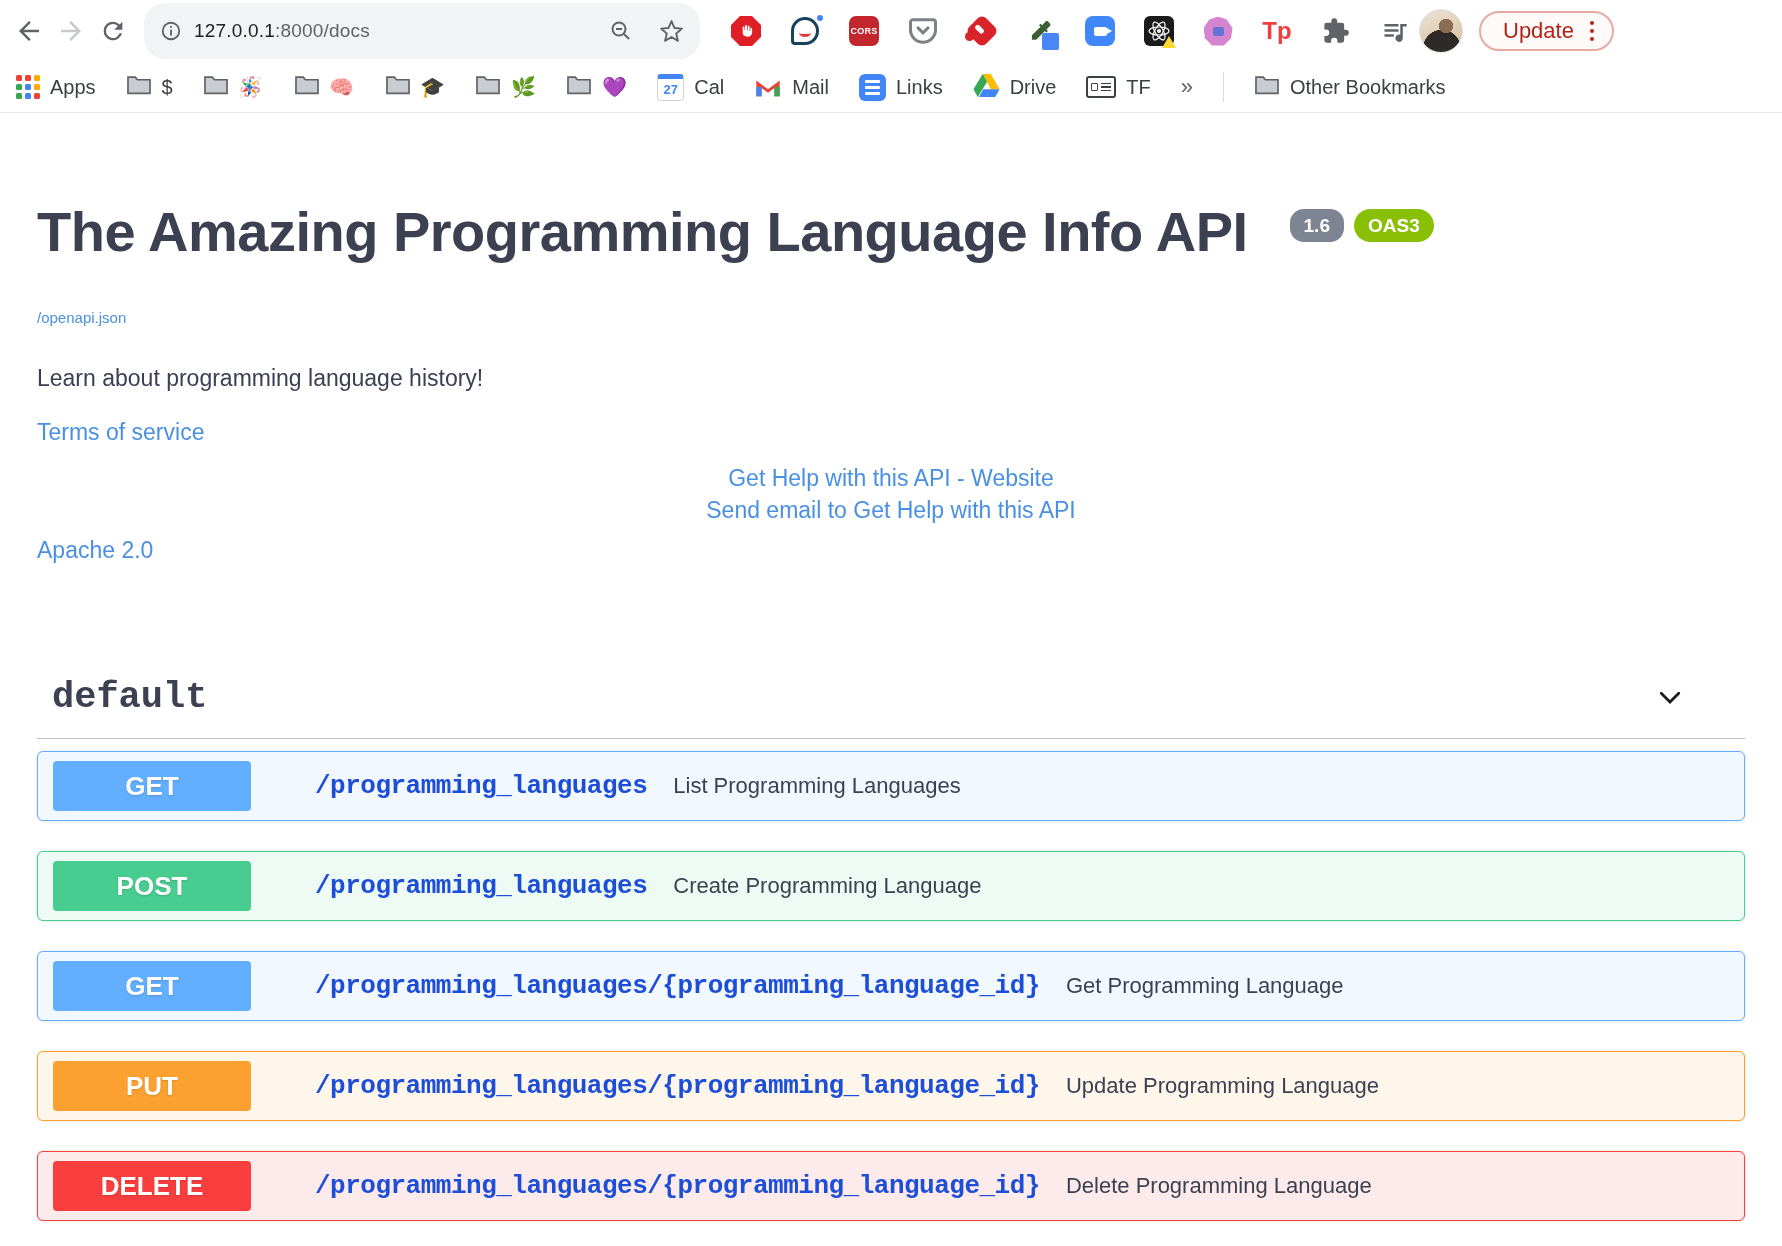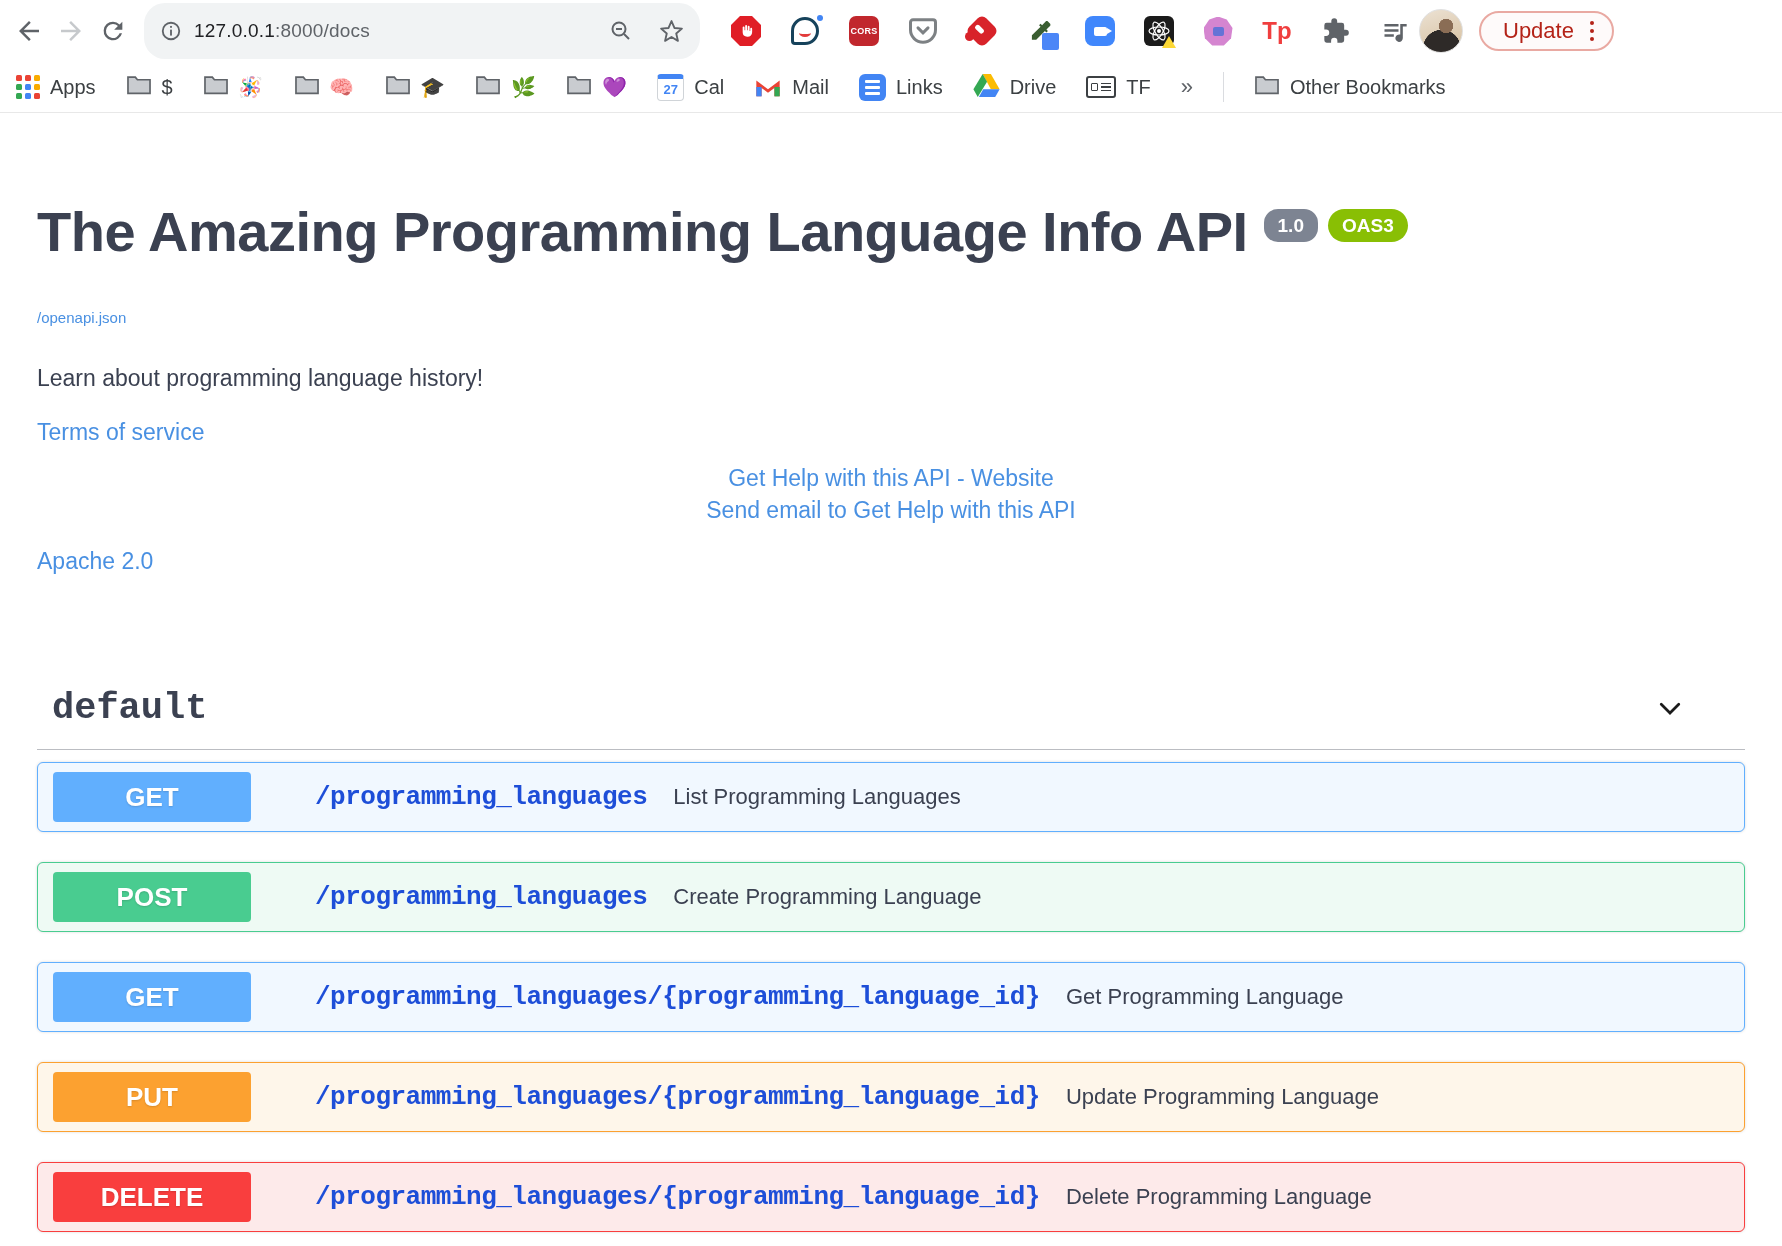--- a/index.html
+++ b/index.html
@@ -73,33 +73,33 @@
   .links-icon i:first-child { align-self:flex-start; margin-left:6px; }
   .tf-icon { width:30px; height:22px; border:2px solid #3c4043; border-radius:3px; display:flex; align-items:center; padding:0 3px; gap:3px; }
   .tf-icon .sq { width:7px; height:8px; border:1.5px solid #3c4043; border-radius:1px; }
   .tf-icon .lines { display:flex; flex-direction:column; gap:2px; flex:1; }
   .tf-icon .lines i { height:1.5px; background:#3c4043; }
   .chev2 { color:#5f6368; font-size:22px; }
   .bm-divider { width:1px; height:30px; background:#dadce0; }
 
   
   .content { padding:88px 37px 0 37px; }
-  .title-row { display:flex; align-items:flex-start; }
+  .title-row { display:flex; align-items:flex-start;gap:26px; }
   h1.api-title { font-size:56px; font-weight:bold; color:#3b4151; line-height:62px; letter-spacing:-.5px; }
   .badges { display:flex; gap:10px; margin-left:16px; margin-top:8px; }
   .badge { color:#fff; font-weight:bold; font-size:19px; padding:7px 14px; border-radius:18px; line-height:1; }
   .badge.version { background:#7d8492; border-radius:14px; }
   .badge.oas { background:#89bf04; }
   .openapi-link { display:inline-block; margin-top:46px; font-size:15px; color:#4990e2; text-decoration:none; }
   .desc { margin-top:38px; font-size:23px; color:#3b4151; }
   .link { color:#4990e2; font-size:23px; text-decoration:none; display:inline-block; }
   .tos { margin-top:27px; }
   .help-block { margin-top:16px; line-height:32px;text-align:center; }
   .help-block .link { display:block; }
-  .license { margin-top:22px; }
+  .license { margin-top:11px; }
 
   .section-header { margin-top:112px; display:flex; align-items:center; justify-content:space-between;
                     padding:0 58px 20px 15px; border-bottom:1px solid rgba(59,65,81,.35);font-family:Liberation Mono, monospace; }
   .section-title { font-size:37px; font-weight:bold; color:#3b4151; }
   .section-chevron { display:flex; align-items:center; justify-content:center; width:34px; height:34px; }
 
   .endpoints { margin-top:12px; }
   .opblock { height:70px; border:1.5px solid; border-radius:6px; display:flex; align-items:center;
              padding-left:15px; margin-bottom:30px; box-shadow:0 0 3px rgba(0,0,0,.15); }
   .method-badge { width:198px; height:50px; border-radius:4px; color:#fff; font-weight:bold; font-size:26px;
@@ -344,21 +344,21 @@
         </svg>
     </span>
     <span>Other Bookmarks</span>
   </div>
 </div>
 
 <div class="content">
   <div class="title-row">
     <h1 class="api-title">The Amazing Programming Language Info API</h1>
     <span class="badges">
-      <span class="badge version">1.0</span>
+      <span class="badge version">1.6</span>
       <span class="badge oas">OAS3</span>
     </span>
   </div>
 
   <a class="openapi-link" href="#">/openapi.json</a>
 
   <p class="desc">Learn about programming language history!</p>
 
   <a class="link tos" href="#">Terms of service</a>
   <div class="help-block">

